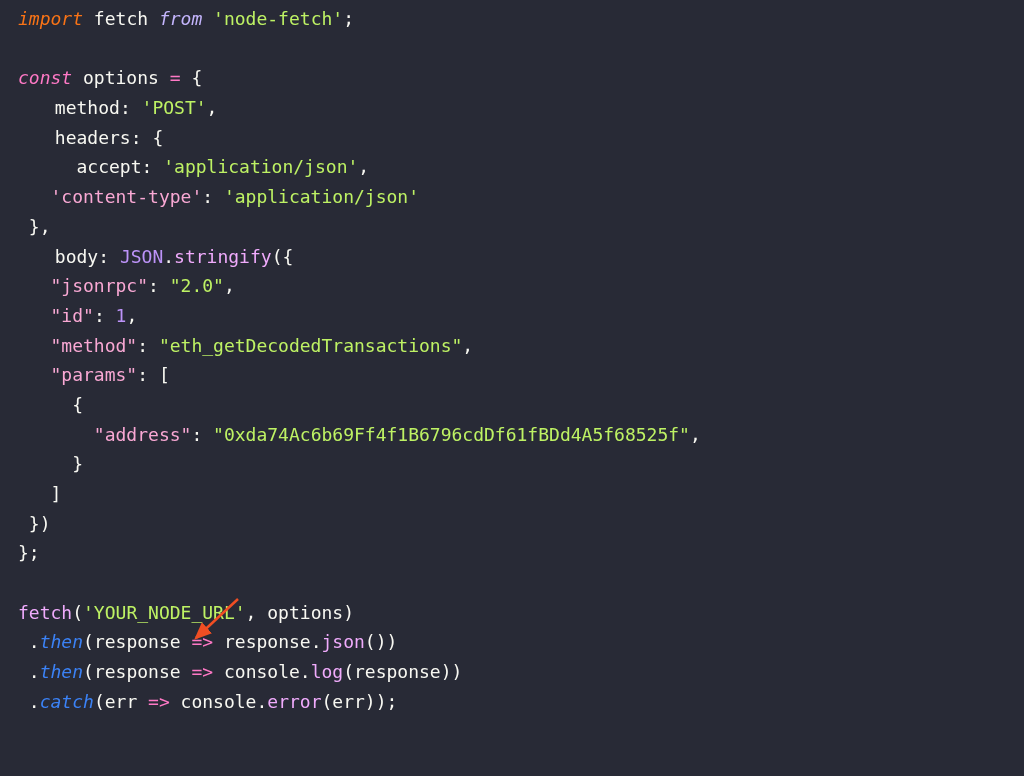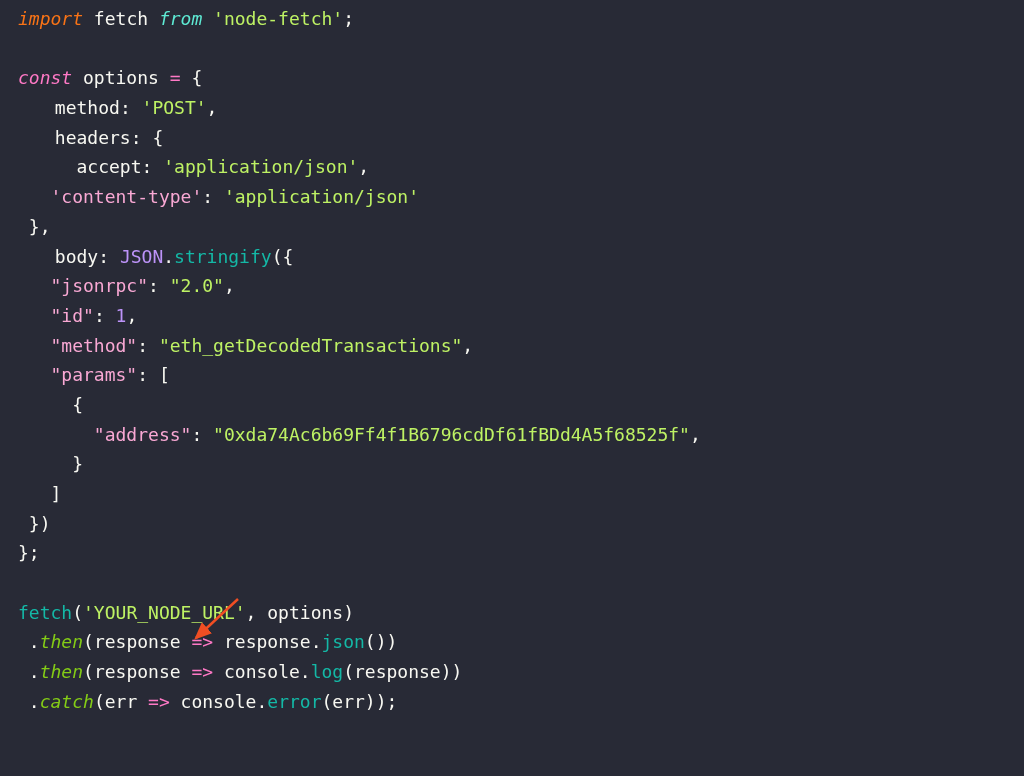--- a/index.html
+++ b/index.html
@@ -16,30 +16,30 @@
       padding: 4px 18px;
       width: 1024px;
       height: 776px;
       overflow: hidden;
       position: relative;
     }
     .code-container {
       white-space: pre;
     }
     .kw-import { color: #f97316; font-style: italic; }
-    .kw-from { color: #5eead4; font-style: italic; }
+    .kw-from { color: #c4b5fd; font-style: italic; }
     .kw-const { color: #ff79c6; font-style: italic; margin-top: 16px; }
     .identifier { color: #f8f8f2; }
     .string { color: #bef264; }
     .punct { color: #f8f8f2; }
-    .method-call { color: #14b8a6; }
+    .method-call { color: #f0abfc; }
     .property { color: #f8f8f2; padding-left: 26px; }
     .object-lit { color: #bd93f9; }
     .number { color: #bd93f9; }
-    .italic-method { color: #84cc16; font-style: italic; }
+    .italic-method { color: #3b82f6; font-style: italic; }
     .arrow { color: #ff79c6; }
     .key-string { color: #f9a8d4; text-align: center; }
     
     .arrow-annotation {
       position: absolute;
       top: 596px;
       left: 188px;
       pointer-events: none;
     }
   </style>

